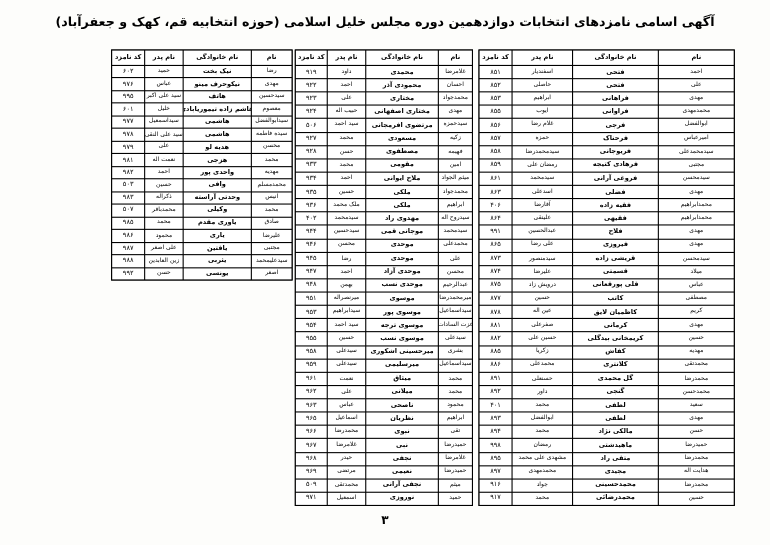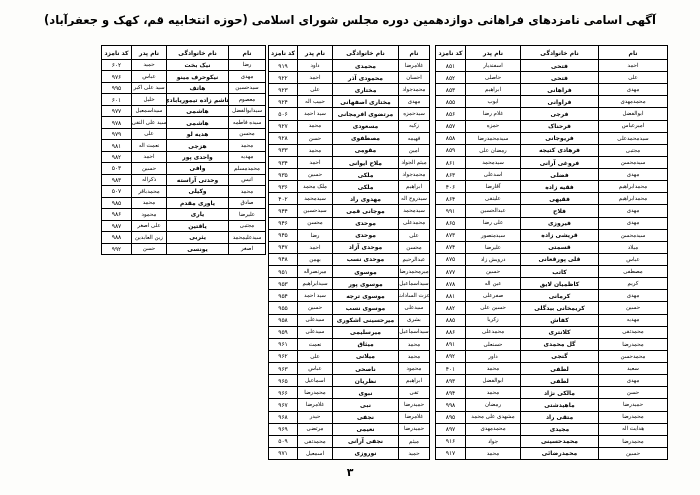--- a/index.html
+++ b/index.html
@@ -46,21 +46,21 @@
   .cell.fam{font-weight:bold;font-size:6px;}
   .cell.code{font-size:6px;}
   .page-number{
     position:absolute;top:466px;left:0;width:700px;
     text-align:center;font-size:11px;font-weight:bold;direction:rtl;
   }
 </style>
 </head>
 <body>
 
-<div class="page-title">آگهی اسامی نامزدهای فراهانی دوازدهمین دوره مجلس شورای اسلامی (حوزه انتخابیه قم، کهک و جعفرآباد)</div>
+<div class="page-title">آگهی اسامی نامزدهای انتخابات دوازدهمین دوره مجلس خلیل اسلامی (حوزه انتخابیه قم، کهک و جعفرآباد)</div>
 
 <div class="ctable t-right">
     <div class="cell hdr">کد نامزد</div>
     <div class="cell hdr">نام پدر</div>
     <div class="cell hdr">نام خانوادگی</div>
     <div class="cell hdr">نام</div>
     <div class="cell code">۸۵۱</div>
     <div class="cell">اسفندیار</div>
     <div class="cell fam">فتحی</div>
     <div class="cell">احمد</div>

